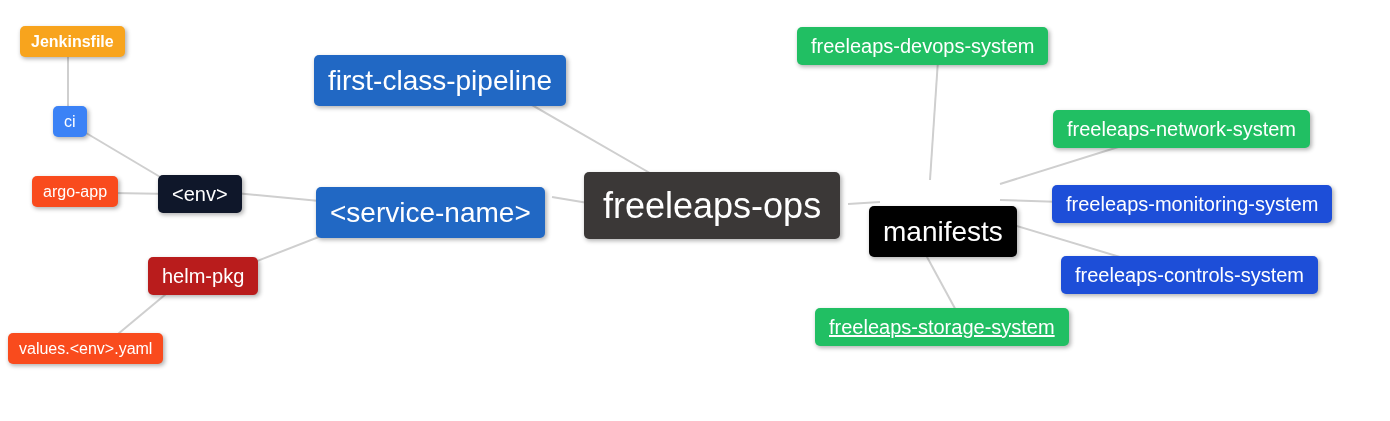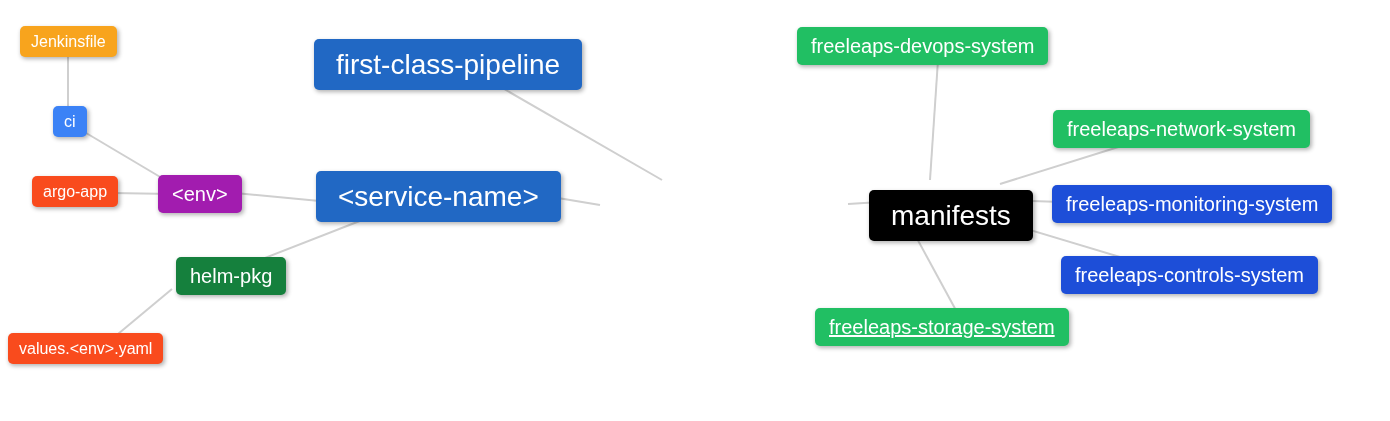--- a/index.html
+++ b/index.html
@@ -22,21 +22,21 @@
     z-index: 1;
     color: #ffffff;
     border-radius: 5px;
     box-shadow: 1.5px 2px 4px rgba(0,0,0,0.30);
     white-space: nowrap;
     cursor: default;
     text-align: center;
   }
   .sm { font-size: 16px; line-height: 21px; padding: 5px 11px; }
   .md { font-size: 20px; line-height: 26px; padding: 6px 14px; }
-  .lg { font-size: 28px; line-height: 37px; padding: 7px 22px; }
+  .lg { font-size: 28px; line-height: 37px; padding: 7px 14px; margin-top: 16px; }
   .xl { font-size: 36px; line-height: 47px; padding: 10px 19px; }
 </style>
 </head>
 <body>
 
 <div id="canvas" style="background: rgb(255, 255, 255);">
   <svg id="edges-svg" xmlns="http://www.w3.org/2000/svg">
       <line x1="68" y1="48" x2="68" y2="112" stroke="#cfcfcf" stroke-width="2"></line>
       <line x1="76" y1="127" x2="172" y2="184" stroke="#cfcfcf" stroke-width="2"></line>
       <line x1="112" y1="193" x2="172" y2="194" stroke="#cfcfcf" stroke-width="2"></line>
@@ -45,27 +45,28 @@
       <line x1="172" y1="289" x2="112" y2="339" stroke="#cfcfcf" stroke-width="2"></line>
       <line x1="492" y1="82" x2="662" y2="180" stroke="#cfcfcf" stroke-width="2"></line>
       <line x1="552" y1="197" x2="600" y2="205" stroke="#cfcfcf" stroke-width="2"></line>
       <line x1="848" y1="204" x2="880" y2="202" stroke="#cfcfcf" stroke-width="2"></line>
       <line x1="930" y1="180" x2="938" y2="60" stroke="#cfcfcf" stroke-width="2"></line>
       <line x1="1000" y1="184" x2="1128" y2="144" stroke="#cfcfcf" stroke-width="2"></line>
       <line x1="1000" y1="200" x2="1062" y2="202" stroke="#cfcfcf" stroke-width="2"></line>
       <line x1="1000" y1="221" x2="1140" y2="263" stroke="#cfcfcf" stroke-width="2"></line>
       <line x1="908" y1="222" x2="958" y2="314" stroke="#cfcfcf" stroke-width="2"></line>
     </svg>
-<div class="node sm" style="left: 20px; top: 26px; background: rgb(248, 164, 29); color: rgb(255, 255, 255);">Jenkinsfile</div>
+<div class="node sm" style="left: 20px; top: 26px; background: rgb(248, 164, 29); color: rgb(255, 255, 255); font-weight: bold;">Jenkinsfile</div>
     <div class="node sm" style="left: 53px; top: 106px; background: #3b82f6; color: rgb(255, 255, 255);">ci</div>
     <div class="node sm" style="left: 32px; top: 176px; background: rgb(249, 75, 29); color: rgb(255, 255, 255);">argo-app</div>
-    <div class="node md" style="left: 158px; top: 175px; background: #a21caf; color: rgb(255, 255, 255);">&lt;env&gt;</div>
-    <div class="node md" style="left: 148px; top: 257px; background: #15803d; color: rgb(255, 255, 255); margin-left: 28px;">helm-pkg</div>
+    <div class="node md" style="left: 158px; top: 175px; background: #0f172a; color: rgb(255, 255, 255);">&lt;env&gt;</div>
+    <div class="node md" style="left: 148px; top: 257px; background: #b91c1c; color: rgb(255, 255, 255);">helm-pkg</div>
     <div class="node sm" style="left: 8px; top: 333px; background: rgb(249, 75, 29); color: rgb(255, 255, 255);">values.&lt;env&gt;.yaml</div>
     <div class="node lg" style="left: 314px; top: 39px; background: rgb(33, 104, 196); color: rgb(255, 255, 255);">first-class-pipeline</div>
     <div class="node lg" style="left: 316px; top: 171px; background: rgb(33, 104, 196); color: rgb(255, 255, 255);">&lt;service-name&gt;</div>
+    <div class="node xl" style="left: 584px; top: 172px; background: rgb(59, 56, 55); color: rgb(255, 255, 255);">freeleaps-ops</div>
     <div class="node lg" style="left: 869px; top: 190px; background: #000000; color: rgb(255, 255, 255);">manifests</div>
     <div class="node md" style="left: 797px; top: 27px; background: rgb(33, 191, 99); color: rgb(255, 255, 255);">freeleaps-devops-system</div>
     <div class="node md" style="left: 1053px; top: 110px; background: rgb(33, 191, 99); color: rgb(255, 255, 255);">freeleaps-network-system</div>
     <div class="node md" style="left: 1052px; top: 185px; background: #1d4ed8; color: rgb(255, 255, 255);">freeleaps-monitoring-system</div>
     <div class="node md" style="left: 1061px; top: 256px; background: #1d4ed8; color: rgb(255, 255, 255);">freeleaps-controls-system</div>
     <div class="node md" style="left: 815px; top: 308px; background: rgb(33, 191, 99); color: rgb(255, 255, 255); text-decoration: underline;">freeleaps-storage-system</div>
   </div>
 
 </body></html>

